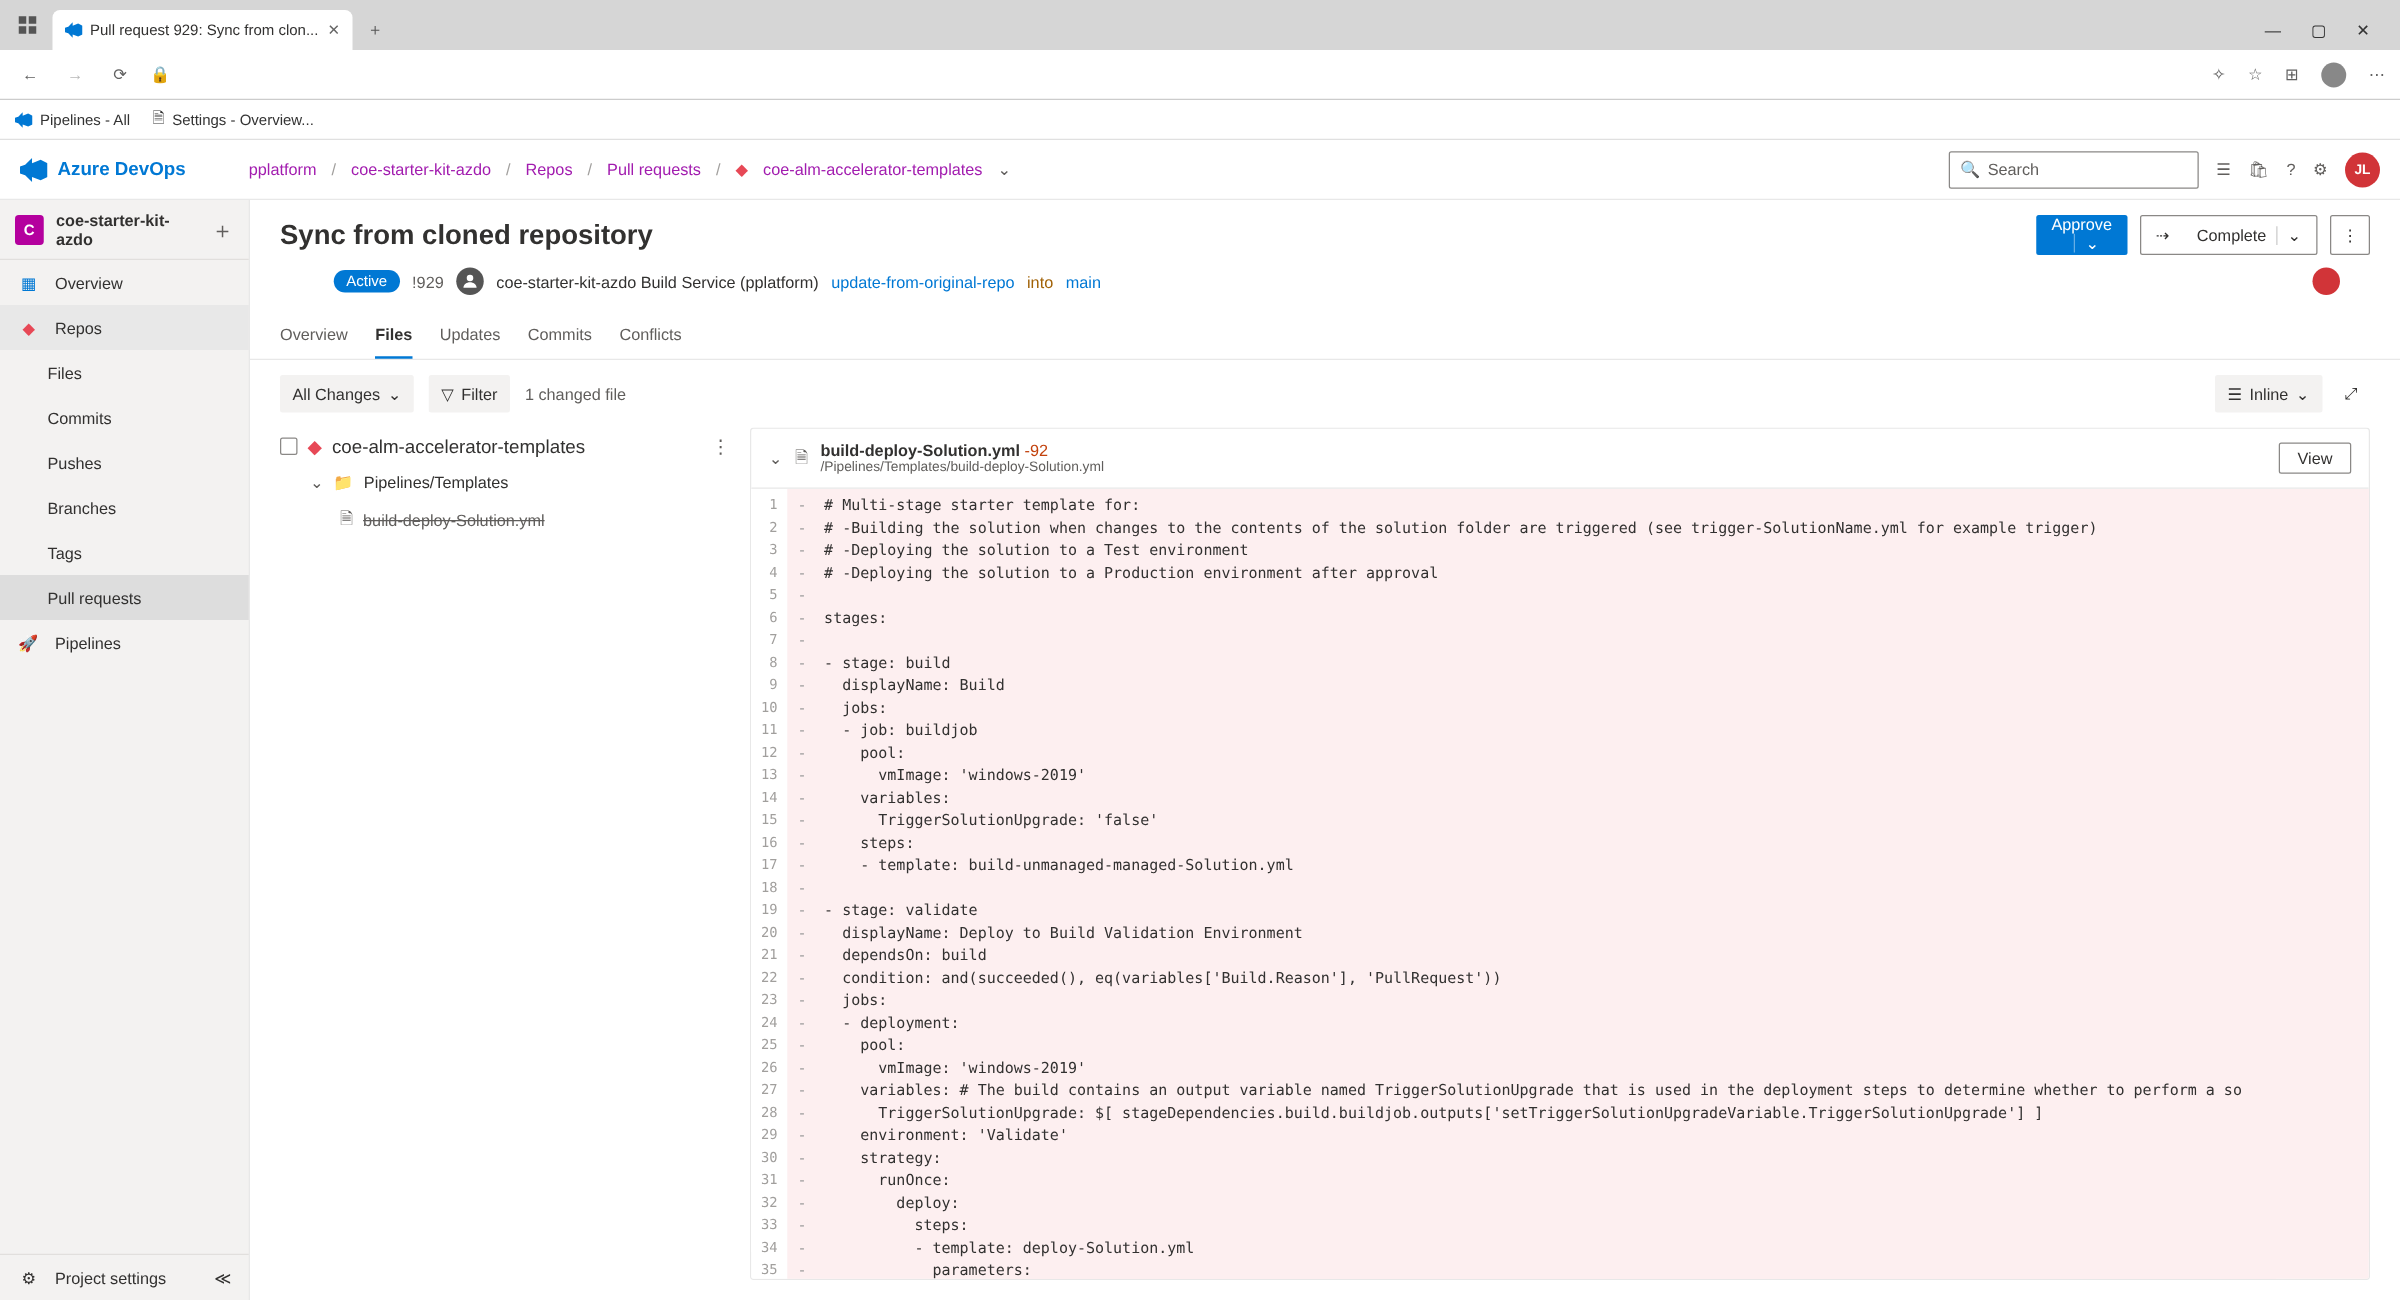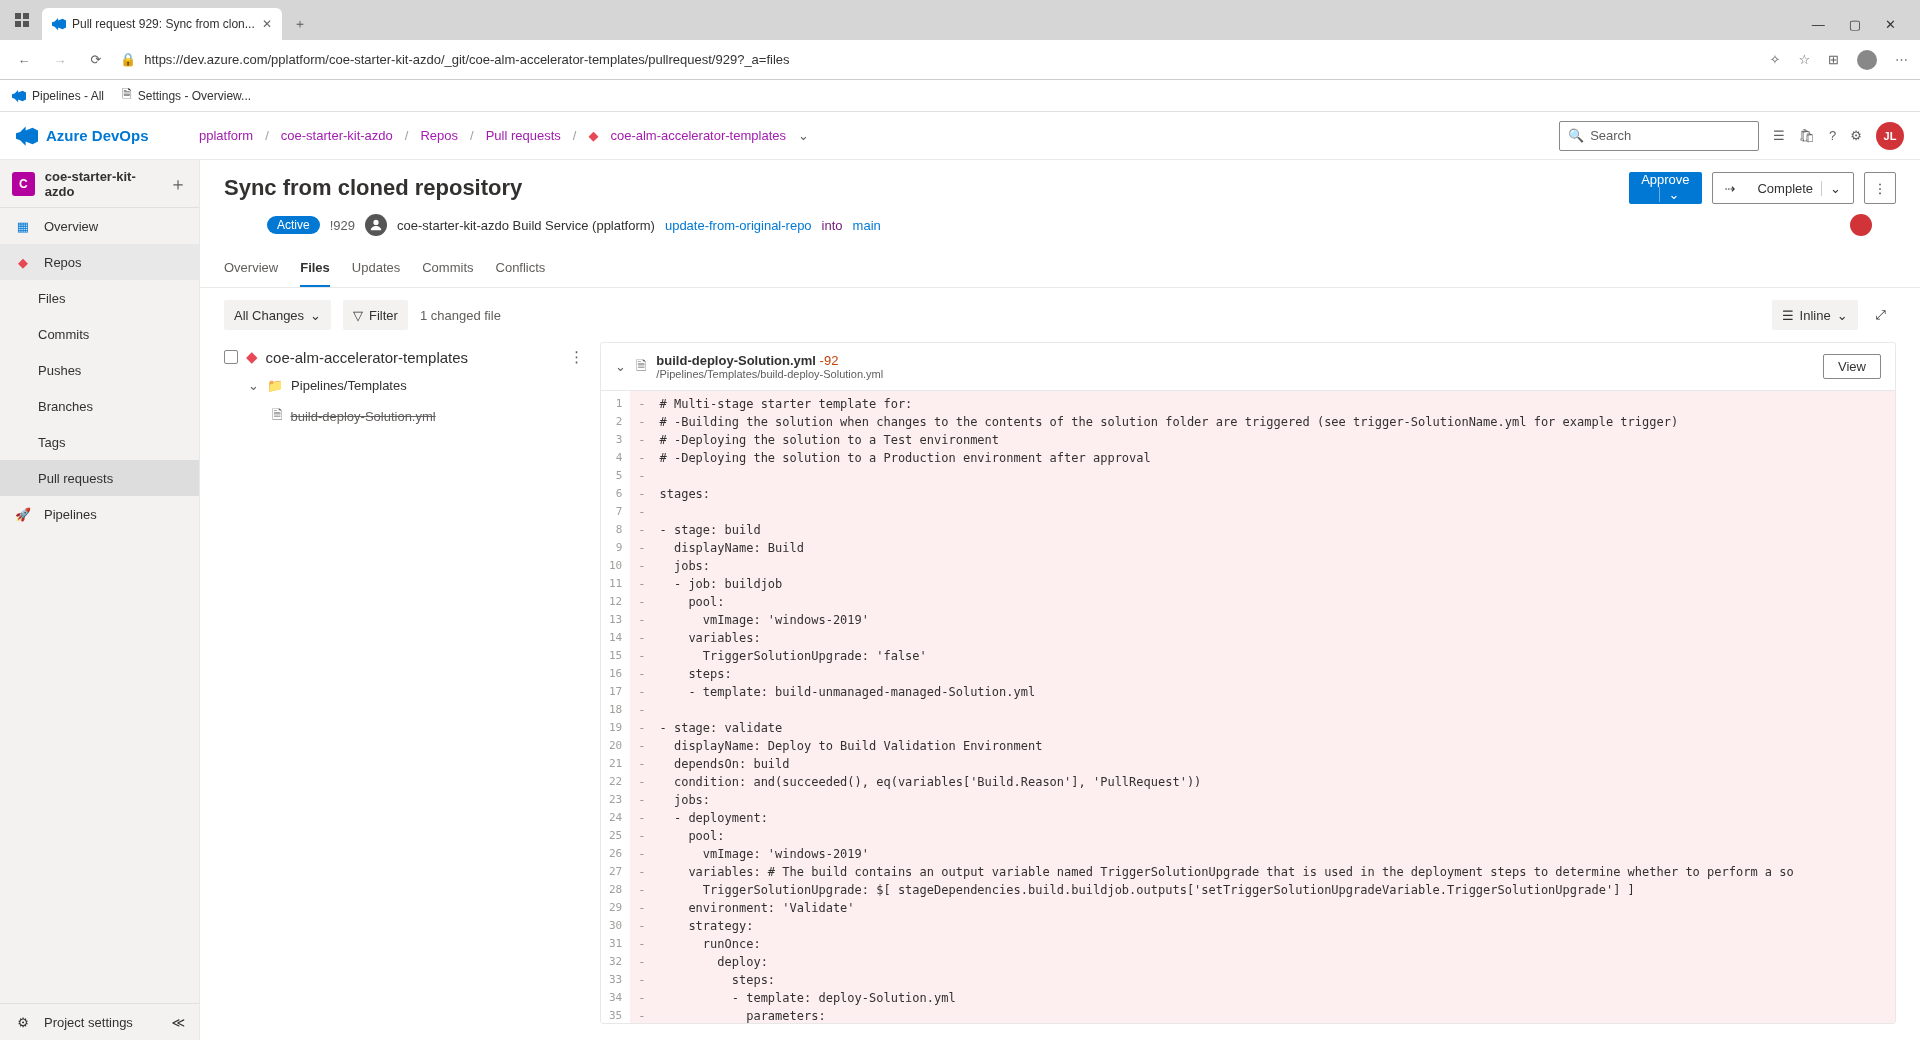--- a/index.html
+++ b/index.html
@@ -58,21 +58,21 @@
 .btn-primary{background:#0078d4;color:#fff;flex-direction:column;}
 .btn-primary .caret{margin-left:8px;border-left:1px solid rgba(255,255,255,0.4);padding-left:8px;}
 .btn-outline{border:1px solid #8a8886;background:#fff;}
 .btn-outline .caret{margin-left:8px;border-left:1px solid #ccc;padding-left:8px;}
 .btn-icon{width:32px;justify-content:center;border:1px solid #8a8886;}
 .pr-meta{display:flex;align-items:center;gap:10px;margin-top:10px;font-size:13px;}
 .badge-active{background:#0078d4;color:#fff;padding:2px 10px;border-radius:10px;font-size:12px;margin-left:43px;}
 .pr-id{color:#605e5c;}
 .author-avatar{width:22px;height:22px;border-radius:50%;background:#555;display:inline-flex;align-items:center;justify-content:center;}
 .branch-link{color:#0078d4;}
-.into{color:#701a75;}
+.into{color:#a16207;}
 .reviewer-dot{margin-left:auto;width:22px;height:22px;border-radius:50%;background:#d13438;margin-right:24px;}
 
 
 .pr-tabs{display:flex;gap:22px;padding:0 24px;margin-top:14px;border-bottom:1px solid #e8e8e8;}
 .pr-tab{padding:10px 0;font-size:13px;color:#605e5c;cursor:pointer;}
 .pr-tab.active{color:#323130;border-bottom:2px solid #0078d4;font-weight:600;}
 
 
 .files-toolbar{display:flex;align-items:center;gap:12px;padding:12px 24px;}
 .dropdown-btn{background:#f3f2f1;border:none;height:30px;padding:0 10px;display:flex;align-items:center;gap:6px;font-size:13px;border-radius:2px;}
@@ -134,21 +134,20 @@
       <span>▢</span>
       <span>✕</span>
     </div>
   </div>
   <div class="addr-bar">
     <span class="nav-btn">←</span>
     <span class="nav-btn disabled">→</span>
     <span class="nav-btn">⟳</span>
     <div class="addr-input">
       <span>🔒</span>
-      <span>https://dev.azure.com/pplatform/coe-starter-kit-azdo/_git/coe-alm-accelerator-templates/pullrequest/929?_a=files</span>
     </div>
     <div class="addr-right">
       <span>✧</span>
       <span>☆</span>
       <span>⊞</span>
       <span class="avatar-mini"></span>
       <span>⋯</span>
     </div>
   </div>
 </div>

